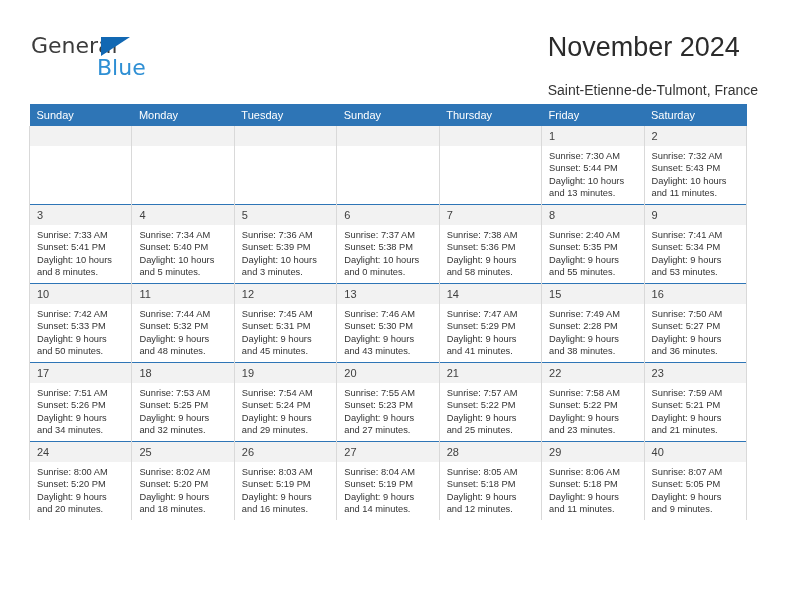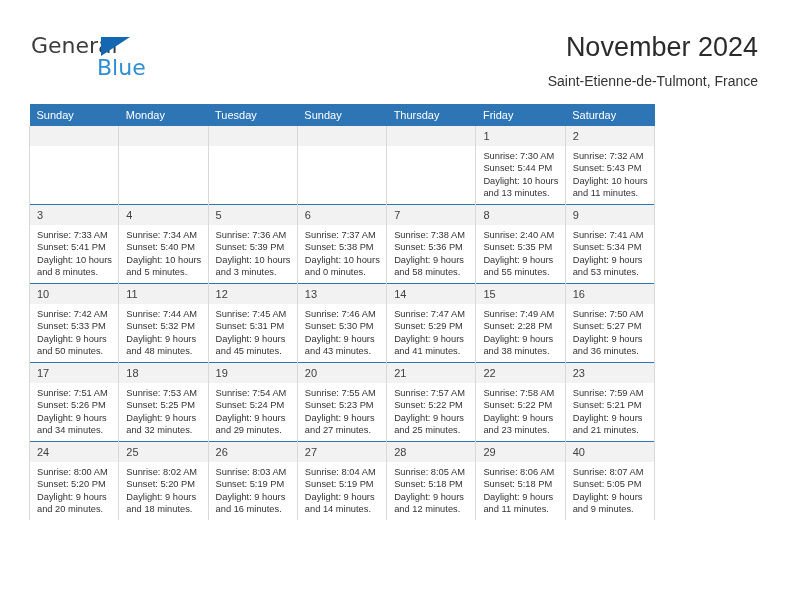--- a/index.html
+++ b/index.html
@@ -64,44 +64,44 @@
     color: #2e8fd4;
     font-family: "DejaVu Sans", sans-serif;
     font-weight: 400;
     margin-left: 6px;
   }
 
   .title-block {
     position: absolute;
     right: 34px;
     top: 30px;
-    text-align: right;
+    text-align: left;
   }
   .cal-title {
     font-size: 27px;
     font-weight: 400;
     color: #2b2b2b;
     line-height: 34px;
     white-space: nowrap;
   }
   .cal-subtitle {
     font-size: 14px;
     font-weight: 400;
     color: #333333;
     line-height: 20px;
-    margin-top: 7px;
+    margin-top: 16px;
     white-space: nowrap;
   }
 
   
   .calendar {
     position: absolute;
     left: 29px;
     top: 104px;
-    width: 626px;
+    width: 718px;
     border-collapse: collapse;
     table-layout: fixed;
   }
   .calendar th {
     background: #2e75b6;
     color: #ffffff;
     font-size: 11px;
     font-weight: 400;
     text-align: left;
     padding: 5px 0 5px 7px;

